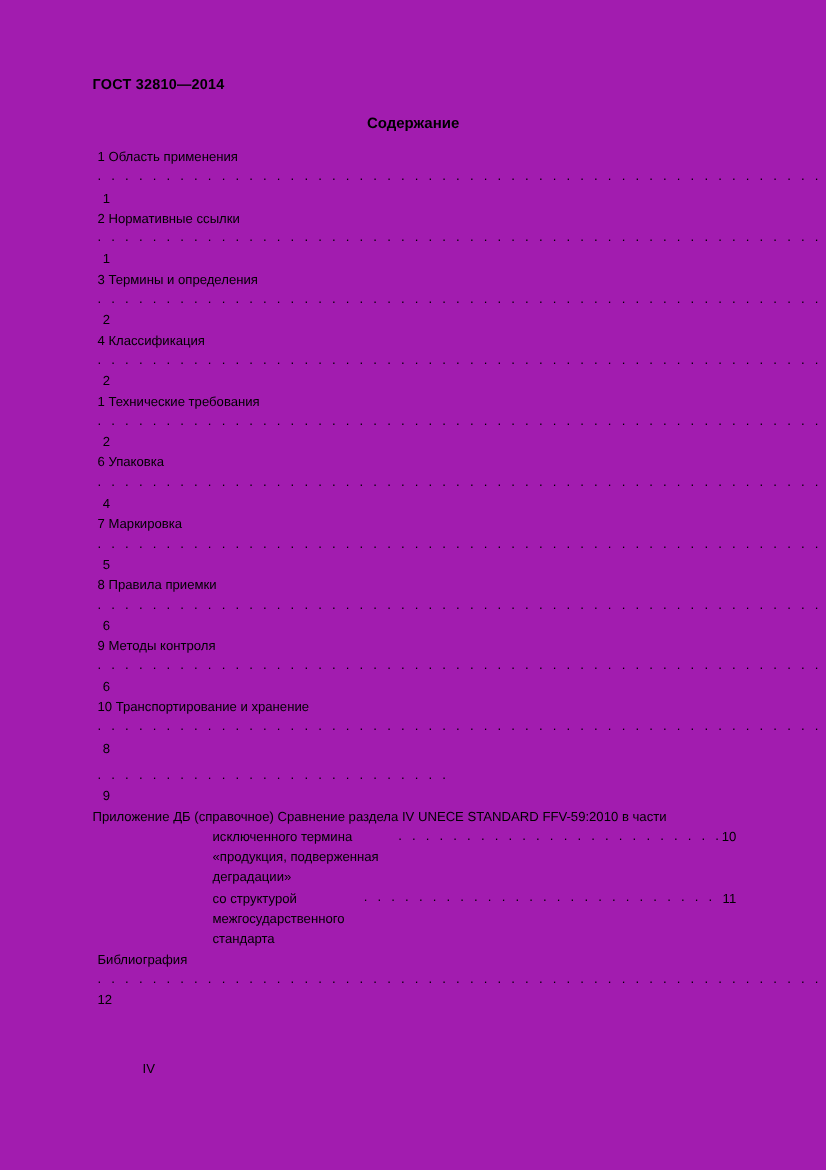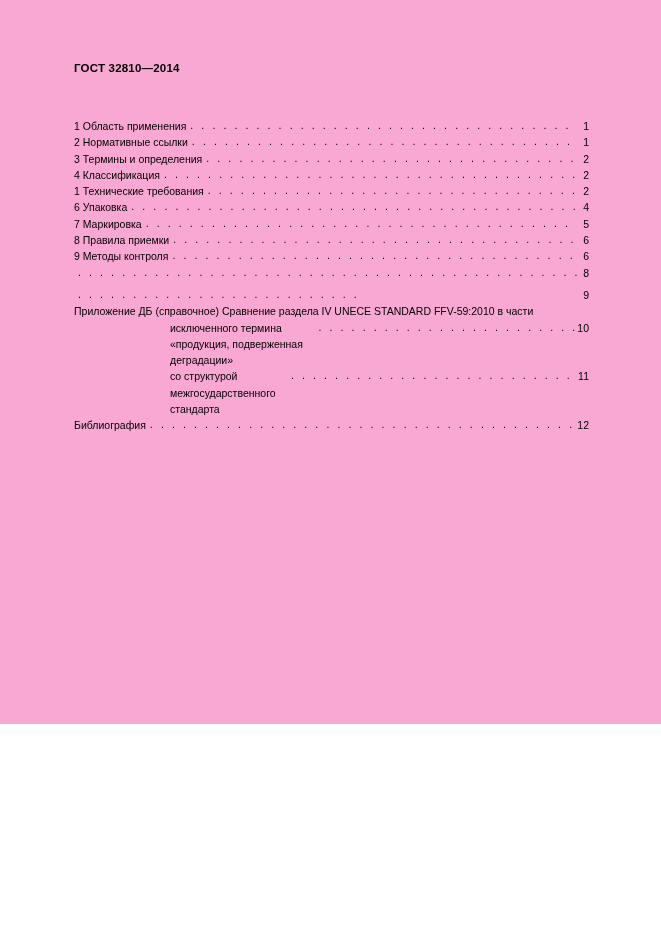--- a/index.html
+++ b/index.html
@@ -7,22 +7,22 @@
     padding: 0;
     background: #ffffff;
   }
   body {
     font-family: "Liberation Sans", sans-serif;
     color: #000000;
   }
   .page {
     position: relative;
     width: 661px;
-    height: 724px;
-    background: #f9a8d4;
+    height: 936px;
+    background: #a21caf;
     overflow: hidden;
   }
   .header-std {
     position: absolute;
     left: 74px;
     top: 62px;
     font-size: 11.5px;
     font-weight: bold;
     letter-spacing: 0.2px;
   }
@@ -40,20 +40,21 @@
     left: 74px;
     top: 118px;
     width: 515px;
   }
   .toc-row {
     display: flex;
     align-items: baseline;
     font-size: 10.5px;
     line-height: 16.3px;
     white-space: nowrap;
+    flex-direction: column;
   }
   .toc-row .lbl {
     flex: 0 0 auto;
   }
   .toc-row.italic .lbl {
   }
   .leader {
     flex: 1 1 auto;
     overflow: hidden;
     white-space: nowrap;
@@ -93,20 +94,21 @@
     margin-left: 40px;
   }
 </style>
 </head>
 <body>
 
 <div class="page">
 
   <div class="header-std">ГОСТ 32810—2014</div>
 
+  <div class="title">Содержание</div>
 
   <div class="toc">
 
     <div class="toc-row">
       <span class="lbl">1  Область применения</span>
       <span class="leader">. . . . . . . . . . . . . . . . . . . . . . . . . . . . . . . . . . . . . . . . . . . . . . . . . . . . . . . . . . . . . . . . . . . . . .</span>
       <span class="pg">1</span>
     </div>
 
     <div class="toc-row italic">
@@ -151,20 +153,21 @@
       <span class="pg">6</span>
     </div>
 
     <div class="toc-row italic">
       <span class="lbl">9  Методы контроля</span>
       <span class="leader">. . . . . . . . . . . . . . . . . . . . . . . . . . . . . . . . . . . . . . . . . . . . . . . . . . . . . . . . . . . . . . . . . . . . . .</span>
       <span class="pg">6</span>
     </div>
 
     <div class="toc-row italic">
+      <span class="lbl">10  Транспортирование и хранение</span>
       <span class="leader">. . . . . . . . . . . . . . . . . . . . . . . . . . . . . . . . . . . . . . . . . . . . . . . . . . . . . . . . . . . . . . . . . . . . . .</span>
       <span class="pg">8</span>
     </div>
 
     <div class="gap-before"></div>
 
     <div class="toc-row italic">
       <span class="leader">. . . . . . . . . . . . . . . . . . . . . . . . . .</span>
       <span class="pg">9</span>
     </div>

